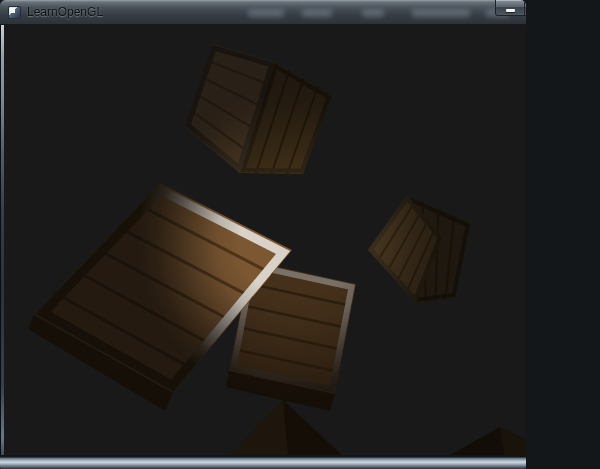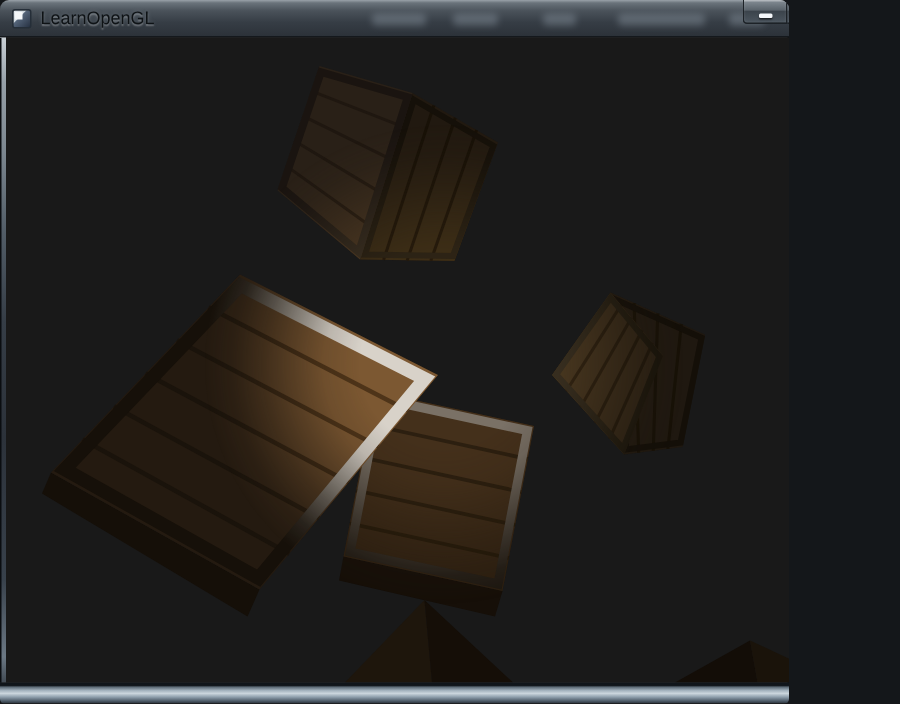--- a/index.html
+++ b/index.html
@@ -1,17 +1,17 @@
 <!DOCTYPE html>
 <html><head>
 <meta charset="utf-8">
 <style>
   html,body{margin:0;padding:0;background:#14171a;font-family:"Liberation Sans",sans-serif;}
   .win{position:relative;width:526px;height:469px;border-radius:6px 6px 3px 3px;overflow:hidden;
-       background:#404040;box-shadow:inset 0 0 0 1px #07090c;text-decoration:underline;}
+       background:#f0abfc;box-shadow:inset 0 0 0 1px #07090c;text-decoration:underline;}
   
   .titlebar{position:absolute;left:0;top:0;width:600px;height:25px;
     background:linear-gradient(180deg,#9aa2a9 0%,#6a737b 8%,#4a525a 30%,#363d45 62%,#2c3239 100%);
     border-bottom:1px solid #14181c;box-sizing:border-box;}
   .appicon{position:absolute;left:8px;top:6px;width:13px;height:13px;border:1px solid #252e38;border-radius:2px;
     background:linear-gradient(135deg,#e8edf1 0%,#cdd6dd 38%,#55657a 40%,#273243 100%);box-sizing:border-box;}
   .appicon::after{content:"";position:absolute;left:1px;top:1px;width:5px;height:5px;background:#f4f7f9;}
   .title{position:absolute;left:27px;top:5px;font-size:12px;line-height:14px;color:#0e1215;
     text-shadow:0 1px 1px rgba(255,255,255,0.28), 0 0 3px rgba(200,215,225,0.25);}
   .blob{position:absolute;top:9px;height:8px;border-radius:3px;background:#8d99a4;opacity:.42;filter:blur(2.5px);}

